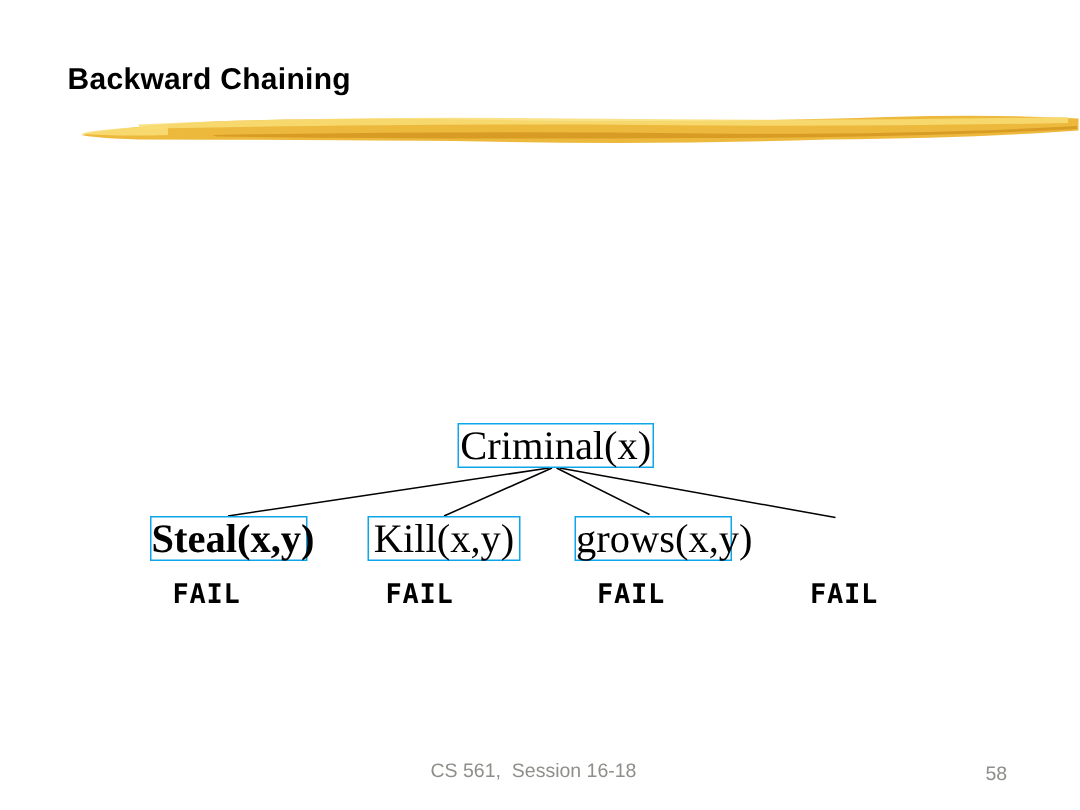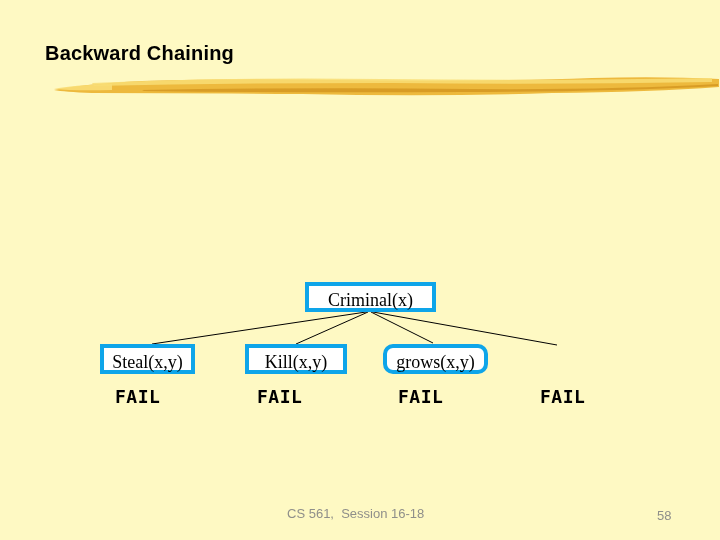--- a/index.html
+++ b/index.html
@@ -1,19 +1,19 @@
 <!DOCTYPE html>
 <html><head>
 <meta charset="utf-8">
 <style>
   html,body{margin:0;padding:0;background:#c8c8c8;}
   .slide{
     position:relative;
     width:720px;height:540px;
-    background:#fef9c3;
+    background:#ffffff;
     overflow:hidden;
     font-family:"Liberation Sans",sans-serif;
     color:#000;
   }
   .slide-title{
     position:absolute;left:45px;top:42px;margin:0;
     font-size:20px;font-weight:bold;letter-spacing:0.2px;
     font-family:"Liberation Sans",sans-serif;
   }
   .highlight-svg{position:absolute;left:52px;top:70px;width:668px;height:32px;}
@@ -26,31 +26,31 @@
     margin-top:7px;margin-right:21px;flex:none;
   }
   .bullet-text{
     font-size:15.5px;line-height:19px;white-space:pre;
     font-family:"Liberation Sans",sans-serif;
   }
   .tree{position:absolute;left:0;top:0;width:720px;height:540px;}
   .connector-svg{position:absolute;left:0;top:270px;width:720px;height:135px;}
   .node{
     position:absolute;
-    border:4px solid #0ea5e9;
+    border:1px solid #0ea5e9;
     font-family:"Liberation Serif",serif;
-    font-size:18px;line-height:28px;
+    font-size:27px;line-height:28px;
     text-align:center;white-space:nowrap;
     background:#fff;
     box-sizing:border-box;
   }
   .node.root{left:305px;top:282px;width:131px;height:30px;}
-  .node.c0{left:100px;top:344px;width:95px;height:30px;}
+  .node.c0{left:100px;top:344px;width:105px;height:30px;font-weight:bold;}
   .node.c1{left:245px;top:344px;width:102px;height:30px;}
-  .node.c2{left:383px;top:344px;width:105px;height:30px;border-radius:10px;}
+  .node.c2{left:383px;top:344px;width:105px;height:30px;}
   .node.c3{left:507px;top:344px;width:101px;height:30px;}
   .fail{
     position:absolute;top:386px;
     font-family:"DejaVu Sans Mono",monospace;
     font-weight:bold;font-size:18px;letter-spacing:0.5px;
   }
   .fail.f0{left:115px;}
   .fail.f1{left:257px;}
   .fail.f2{left:398px;}
   .fail.f3{left:540px;}

